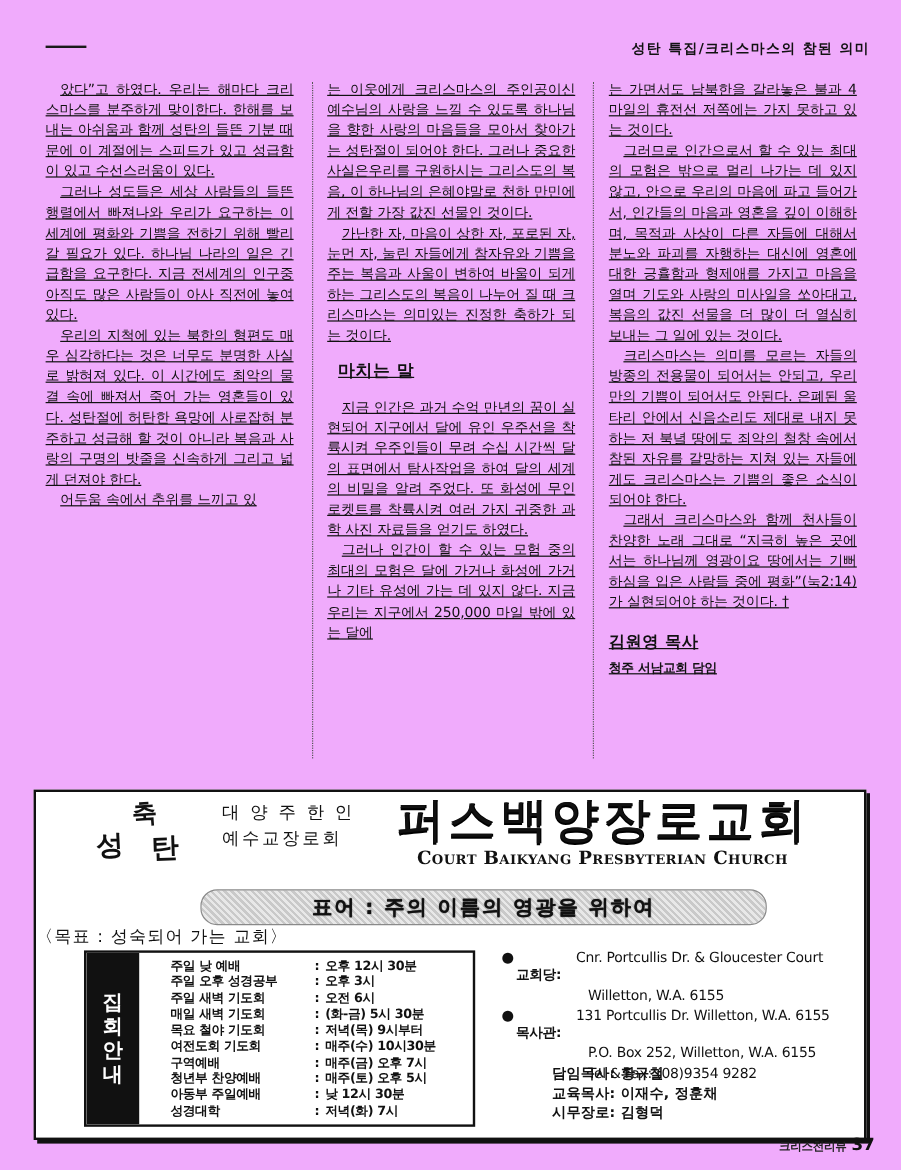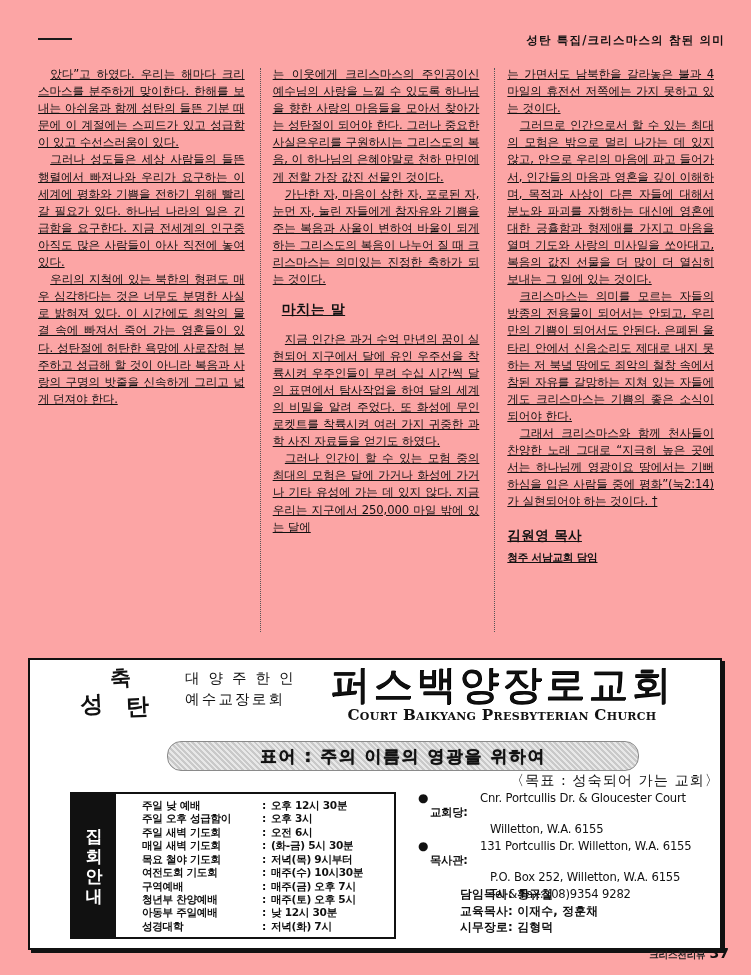--- a/index.html
+++ b/index.html
@@ -3,21 +3,21 @@
 <meta charset="utf-8">
 <title>Christian Review p.37</title>
 <style>
   html,body{margin:0;padding:0;background:#ffffff;}
   body{
     width:751px;height:975px;position:relative;overflow:hidden;
     font-family:"DejaVu Sans","Liberation Sans",sans-serif;
     color:#111;
     -webkit-font-smoothing:none;
   }
-  .page{position:absolute;inset:0;background:#fca5a5;}
+  .page{position:absolute;inset:0;background:#f0abfc;}
 
   
   .runhead{
     position:absolute;left:38px;right:22px;top:22px;height:26px;
     display:flex;align-items:flex-end;justify-content:flex-end;gap:0;
   }
   .runhead-rule{
     position:absolute;left:0;top:16px;width:34px;height:2px;background:#1a1a1a;
   }
   .runhead-title{
@@ -98,21 +98,21 @@
     background:
       repeating-linear-gradient(45deg,#c9c9c9 0 2px,#e8e8e8 2px 4px);
     border:1px solid #8a8a8a;
     display:flex;align-items:center;justify-content:center;
   }
   .slogan span{
     font-size:17px;font-weight:bold;letter-spacing:1.5px;color:#111;
     text-shadow:0 0 1px #000;
   }
   .goal{
-    position:absolute;left:0;right:0;top:33px;text-align:right;
+    position:absolute;left:0;right:0;top:33px;text-align:left;
     font-size:14.2px;letter-spacing:1px;font-weight:500;
   }
 
   .ad-body{position:relative;height:152px;}
 
   .schedule-box{
     position:absolute;left:40px;top:2px;width:322px;height:143px;
     border:2px solid #111;display:flex;overflow:hidden;background:#fff;
   }
   .sched-label{
@@ -161,20 +161,21 @@
     <div class="runhead-rule"></div>
     <div class="runhead-title">성탄 특집/크리스마스의 참된 의미</div>
   </div>
 
   <div class="article">
 
     <div class="col">
       <p>았다”고 하였다. 우리는 해마다 크리스마스를 분주하게 맞이한다. 한해를 보내는 아쉬움과 함께 성탄의 들뜬 기분 때문에 이 계절에는 스피드가 있고 성급함이 있고 수선스러움이 있다.</p>
       <p>그러나 성도들은 세상 사람들의 들뜬 행렬에서 빠져나와 우리가 요구하는 이 세계에 평화와 기쁨을 전하기 위해 빨리 갈 필요가 있다. 하나님 나라의 일은 긴급함을 요구한다. 지금 전세계의 인구중 아직도 많은 사람들이 아사 직전에 놓여 있다.</p>
       <p>우리의 지척에 있는 북한의 형편도 매우 심각하다는 것은 너무도 분명한 사실로 밝혀져 있다. 이 시간에도 최악의 물결 속에 빠져서 죽어 가는 영혼들이 있다. 성탄절에 허탄한 욕망에 사로잡혀 분주하고 성급해 할 것이 아니라 복음과 사랑의 구명의 밧줄을 신속하게 그리고 넓게 던져야 한다.</p>
+      <p>어두움 속에서 추위를 느끼고 있</p>
     </div>
 
     <div class="col">
       <p class="noindent">는 이웃에게 크리스마스의 주인공이신 예수님의 사랑을 느낄 수 있도록 하나님을 향한 사랑의 마음들을 모아서 찾아가는 성탄절이 되어야 한다. 그러나 중요한 사실은우리를 구원하시는 그리스도의 복음, 이 하나님의 은혜야말로 천하 만민에게 전할 가장 값진 선물인 것이다.</p>
       <p>가난한 자, 마음이 상한 자, 포로된 자, 눈먼 자, 눌린 자들에게 참자유와 기쁨을 주는 복음과 사울이 변하여 바울이 되게 하는 그리스도의 복음이 나누어 질 때 크리스마스는 의미있는 진정한 축하가 되는 것이다.</p>
       <div class="sub-h">마치는 말</div>
       <p>지금 인간은 과거 수억 만년의 꿈이 실현되어 지구에서 달에 유인 우주선을 착륙시켜 우주인들이 무려 수십 시간씩 달의 표면에서 탐사작업을 하여 달의 세계의 비밀을 알려 주었다. 또 화성에 무인 로켓트를 착륙시켜 여러 가지 귀중한 과학 사진 자료들을 얻기도 하였다.</p>
       <p>그러나 인간이 할 수 있는 모험 중의 최대의 모험은 달에 가거나 화성에 가거나 기타 유성에 가는 데 있지 않다. 지금 우리는 지구에서 250,000 마일 밖에 있는 달에</p>
     </div>
 
@@ -227,21 +228,21 @@
           <span>안</span>
           <span>내</span>
         </div>
         <div class="sched-list">
           <div class="sched-row">
             <span class="nm">주일 낮 예배</span>
             <span class="cl">:</span>
             <span class="vl">오후 12시 30분</span>
           </div>
           <div class="sched-row">
-            <span class="nm">주일 오후 성급함이</span>
+            <span class="nm">주일 오후 성경공부</span>
             <span class="cl">:</span>
             <span class="vl">오후 3시</span>
           </div>
           <div class="sched-row">
             <span class="nm">주일 새벽 기도회</span>
             <span class="cl">:</span>
             <span class="vl">오전 6시</span>
           </div>
           <div class="sched-row">
             <span class="nm">매일 새벽 기도회</span>

